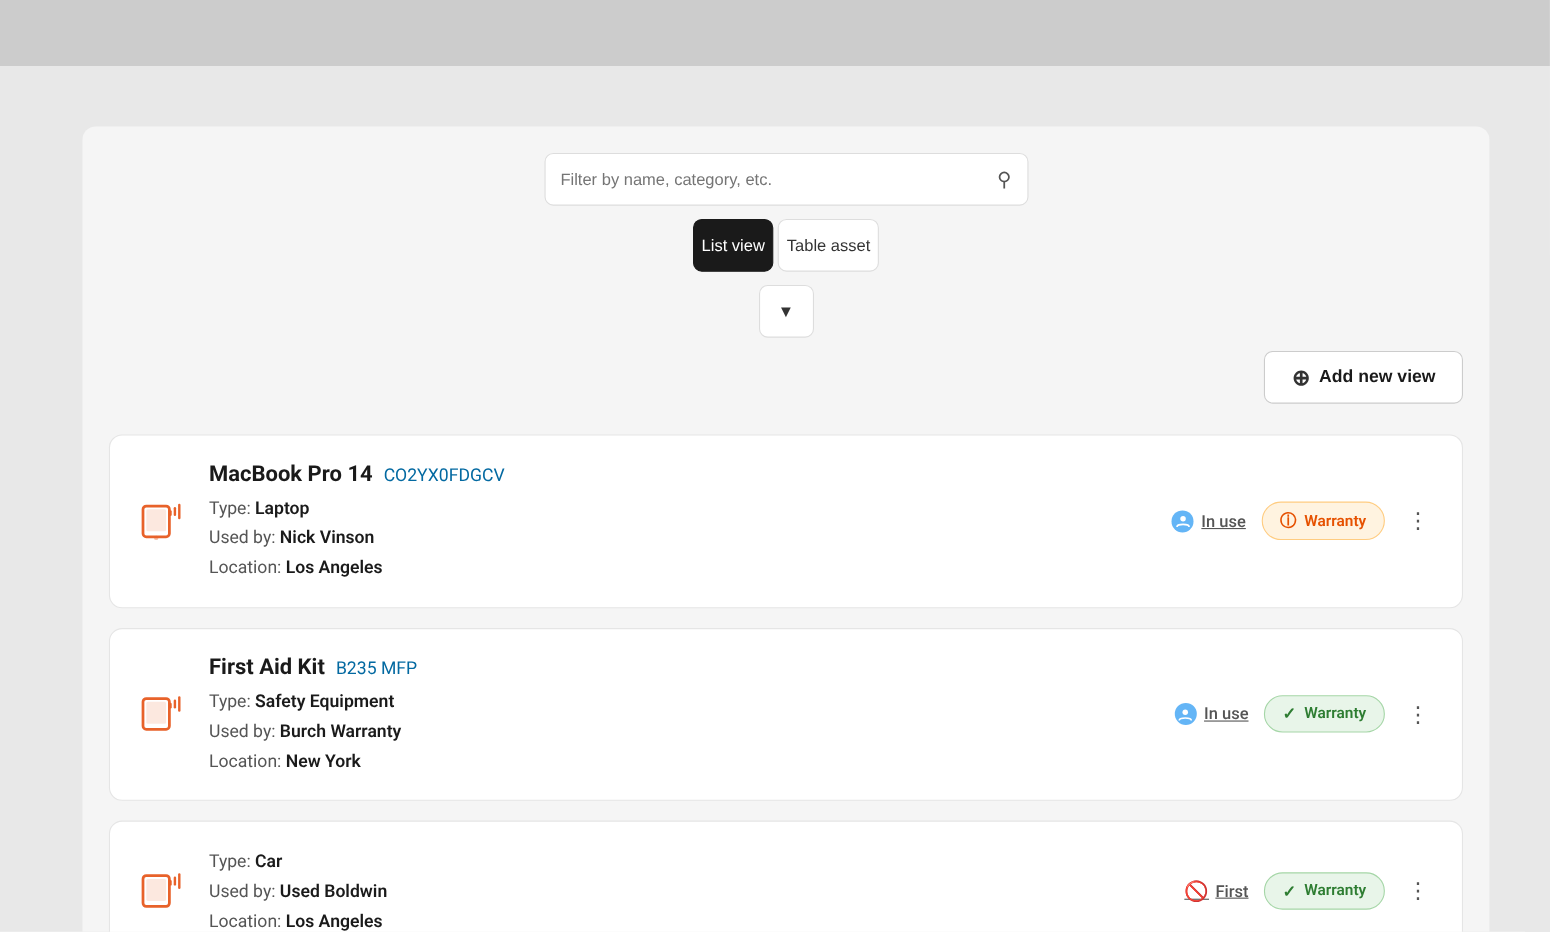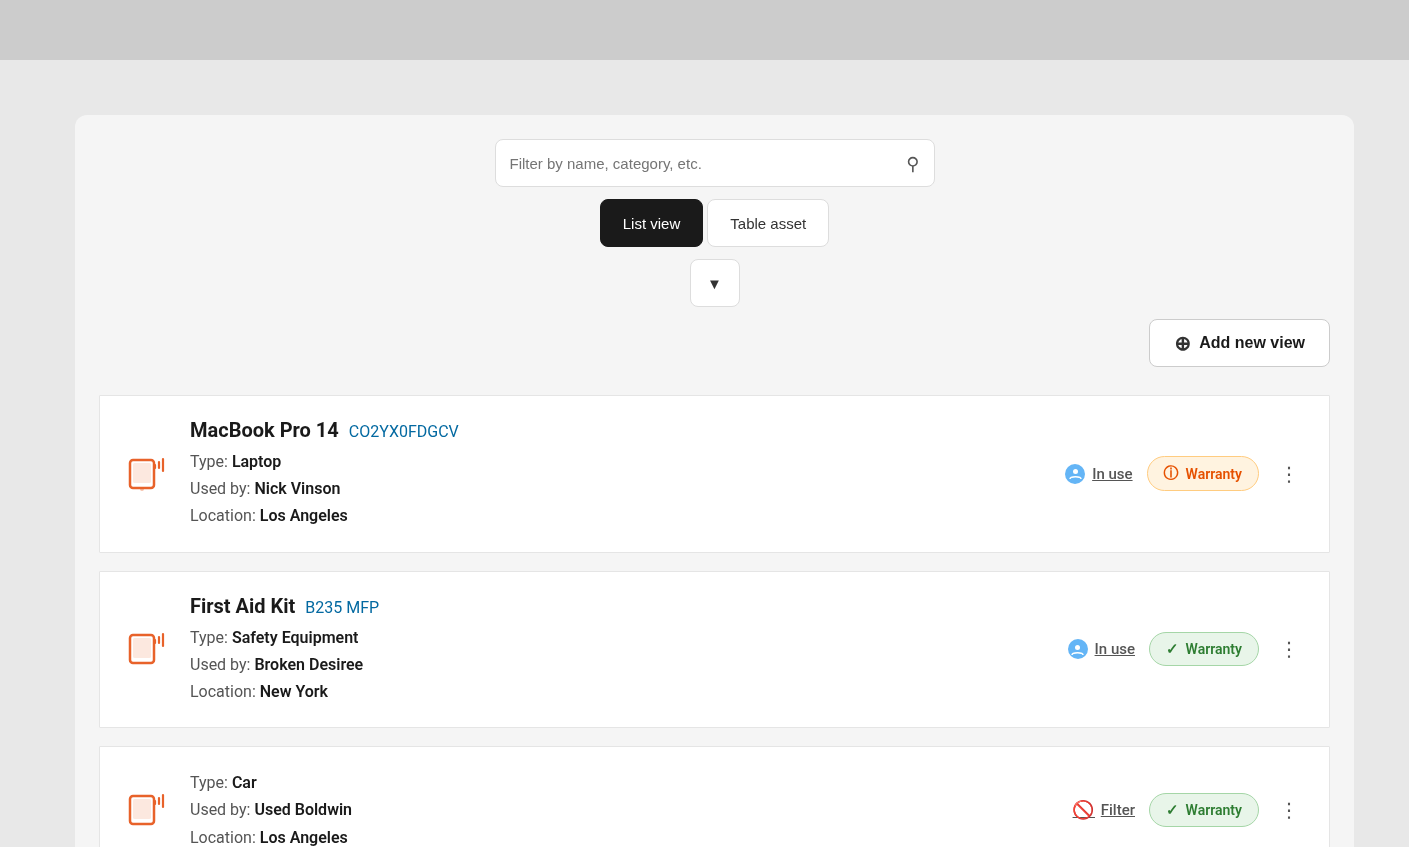--- a/index.html
+++ b/index.html
@@ -68,21 +68,21 @@
       font-size: 18px;
     }
 
     .view-toggle {
       display: flex;
       gap: 4px;
     }
 
     .view-btn {
       height: 48px;
-      padding: 0 22px;
+      padding: 0 7px;
       border-radius: 8px;
       border: 1px solid #ddd;
       font-size: 15px;
       font-weight: 500;
       cursor: pointer;
       background: #fff;
       color: #333;
     }
 
     .view-btn.active {
@@ -123,21 +123,21 @@
     }
 
     .add-asset-btn .plus-circle {
       font-size: 20px;
       color: #333;
     }
 
     
     .asset-card {
       background: #fff;
-      border-radius: 1px;
+      border-radius: 12px;
       border: 1px solid #e5e5e5;
       padding: 22px 24px;
       margin-bottom: 18px;
       display: flex;
       align-items: center;
       gap: 18px;
     }
 
     .asset-icon {
       width: 48px;
@@ -360,21 +360,21 @@
 
       <div class="asset-info">
         <div class="asset-title-row">
           <span class="asset-name">First Aid Kit</span>
           <span class="asset-serial">B235 MFP</span>
         </div>
         <div class="asset-meta">
           <span>Type:</span>
           <strong>Safety Equipment</strong><br>
           <span>Used by:</span>
-          <strong>Broken Desiree</strong><br>
+          <strong>Burch Warranty</strong><br>
           <span>Location:</span>
           <strong>New York</strong>
         </div>
       </div>
 
       <div class="asset-right">
         <div class="status-badge">
           <span class="status-icon-user">
             <svg width="13" height="13" viewBox="0 0 13 13" fill="none">
               <circle cx="6.5" cy="4.5" r="2.5" fill="#fff"></circle>
@@ -411,21 +411,21 @@
           <span>Used by:</span>
           <strong>Used Boldwin</strong><br>
           <span>Location:</span>
           <strong>Los Angeles</strong>
         </div>
       </div>
 
       <div class="asset-right">
         <div class="status-badge">
           <span class="status-icon-broken">🚫</span>
-          <span>Filter</span>
+          <span>First</span>
         </div>
         <div class="warranty-badge ok">
           <span class="warranty-icon">✓</span>
           <span>Warranty</span>
         </div>
         <button class="more-btn">
           <span>⋮</span>
         </button>
       </div>
     </div>

